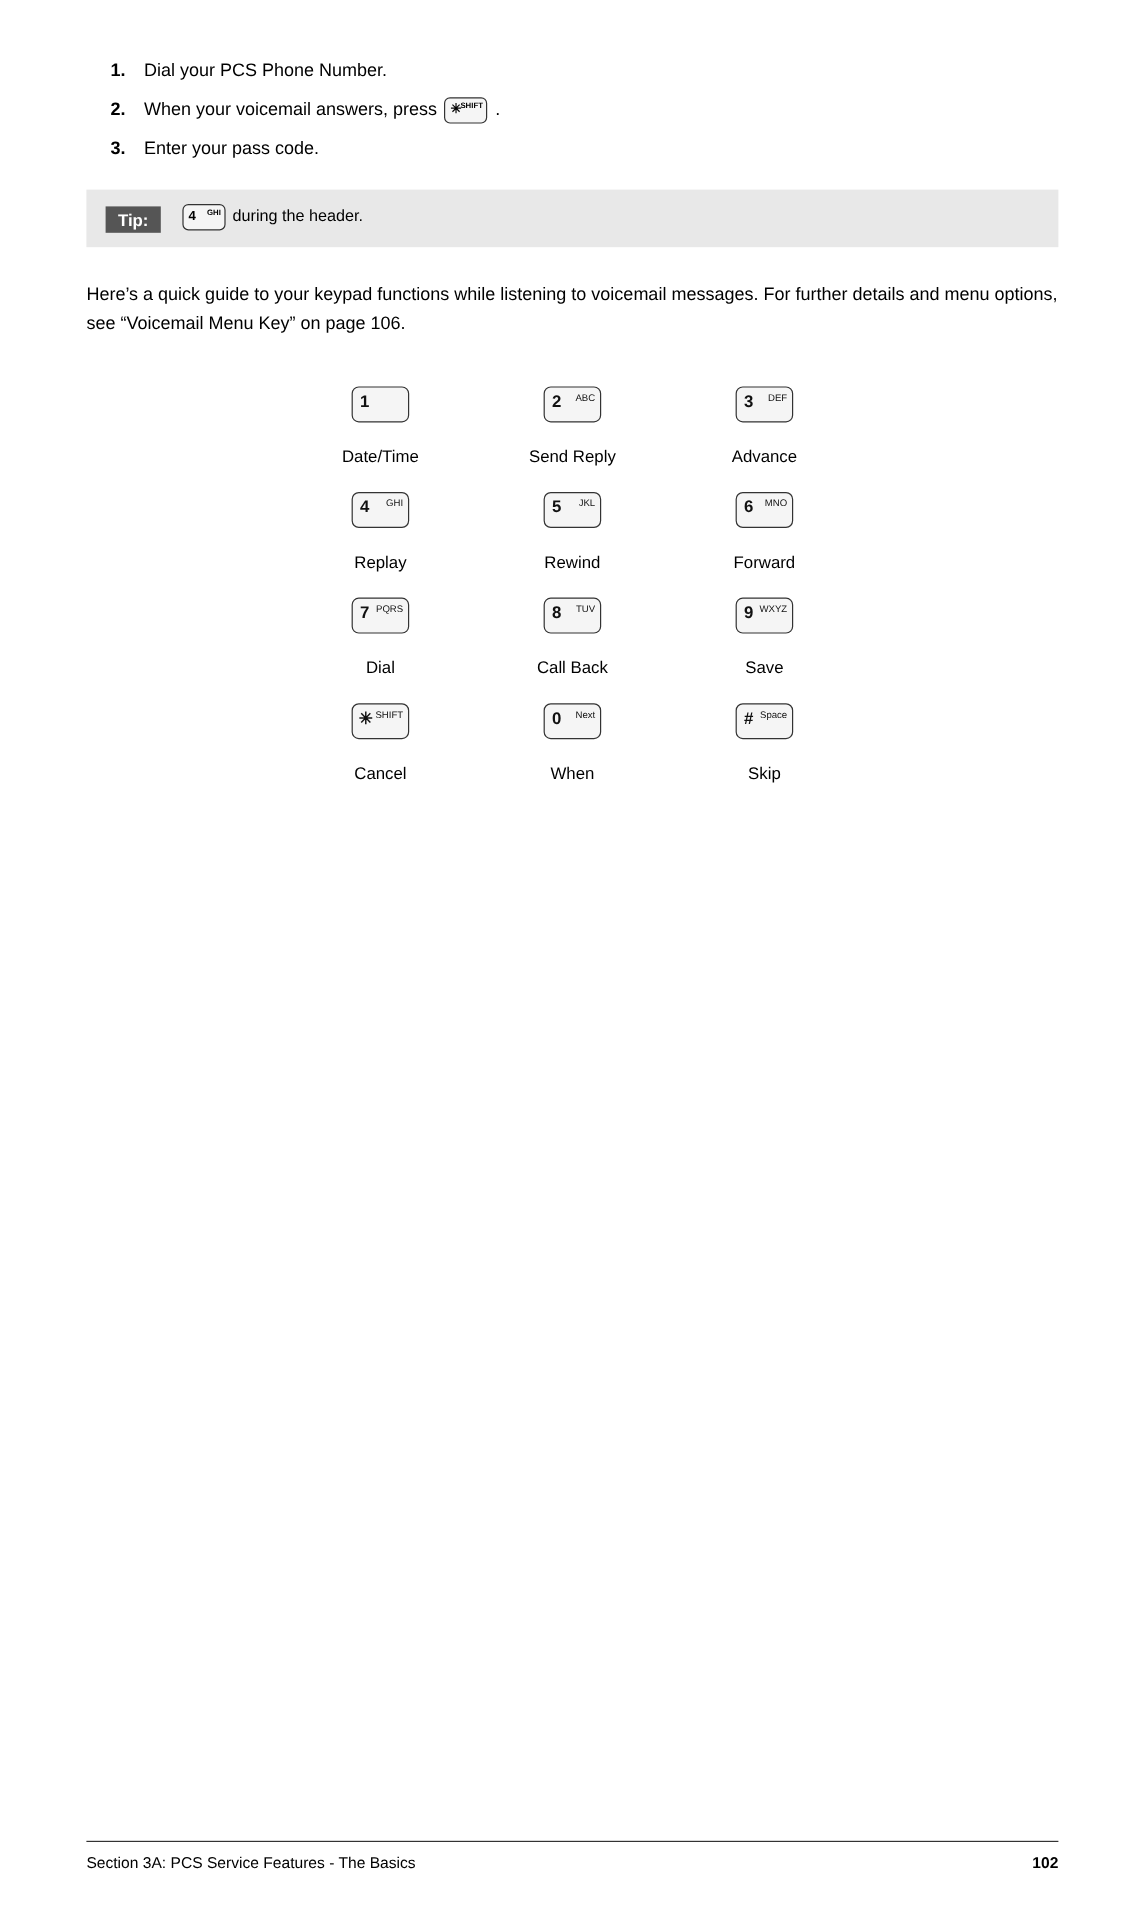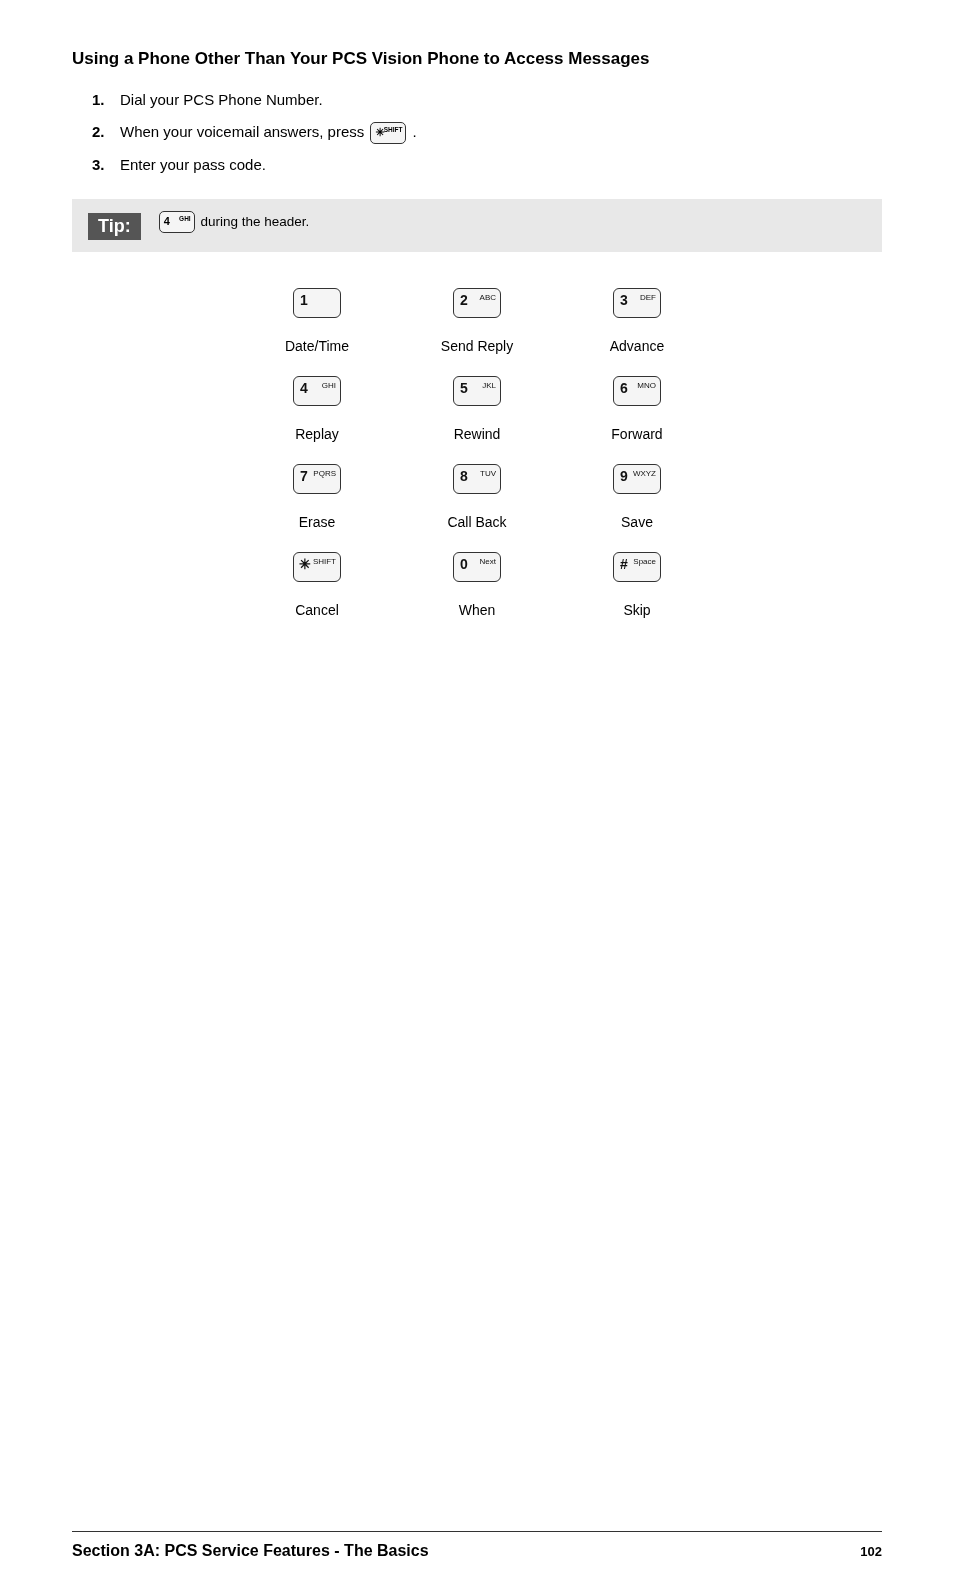--- a/index.html
+++ b/index.html
@@ -38,21 +38,21 @@
       min-width: 28px;
     }
     .tip-box {
       display: flex;
       background: #e8e8e8;
       margin: 22px 0 28px 0;
       padding: 12px 16px;
     }
     .tip-label {
       font-weight: bold;
-      font-size: 18px;
+      font-size: 14px;
       background: #555555;
       color: #ffffff;
       padding: 3px 10px;
       min-width: 46px;
       height: fit-content;
       margin-right: 16px;
       margin-top: 2px;
       display: flex;
       align-items: center;
       justify-content: center;
@@ -163,34 +163,33 @@
       bottom: 30px;
       left: 72px;
       right: 72px;
       display: flex;
       justify-content: space-between;
       align-items: center;
       border-top: 1px solid #333;
       padding-top: 10px;
     }
     .footer-left {
-      font-size: 16px;
-      font-weight: bold;
+      font-size: 13px;
+      font-weight: normal;
     }
     .footer-right {
       font-size: 13px;
       font-weight: bold;
     }
   </style>
 </head>
 <body>
 
 <div class="page-content">
 
-  <h2 class="section-title">Using a Phone Other Than Your PCS Vision Phone to Access Messages</h2>
 
   <ol class="numbered-list">
     <li>
       <span class="num">1.</span>
       <span>Dial your PCS Phone Number.</span>
     </li>
     <li>
       <span class="num">2.</span>
       <span>
         <span>When your voicemail answers, press</span>
@@ -212,20 +211,21 @@
     <div class="tip-label">Tip:</div>
     <div class="tip-text">
       <span class="inline-key">
         <span class="ik-num">4</span>
         <span class="ik-sub">GHI</span>
       </span>
       <span>during the header.</span>
     </div>
   </div>
 
+  <p class="guide-intro">Here’s a quick guide to your keypad functions while listening to voicemail messages. For further details and menu options, see “Voicemail Menu Key” on page 106.</p>
 
   <div class="keypad-grid">
 
     <div class="key-cell">
       <div class="key-btn">
         <span class="key-num">1</span>
       </div>
       <span class="key-label">Date/Time</span>
     </div>
     <div class="key-cell">
@@ -263,21 +263,21 @@
         <span class="key-sub">MNO</span>
       </div>
       <span class="key-label">Forward</span>
     </div>
 
     <div class="key-cell">
       <div class="key-btn">
         <span class="key-num">7</span>
         <span class="key-sub">PQRS</span>
       </div>
-      <span class="key-label">Erase</span>
+      <span class="key-label">Dial</span>
     </div>
     <div class="key-cell">
       <div class="key-btn">
         <span class="key-num">8</span>
         <span class="key-sub">TUV</span>
       </div>
       <span class="key-label">Call Back</span>
     </div>
     <div class="key-cell">
       <div class="key-btn">

